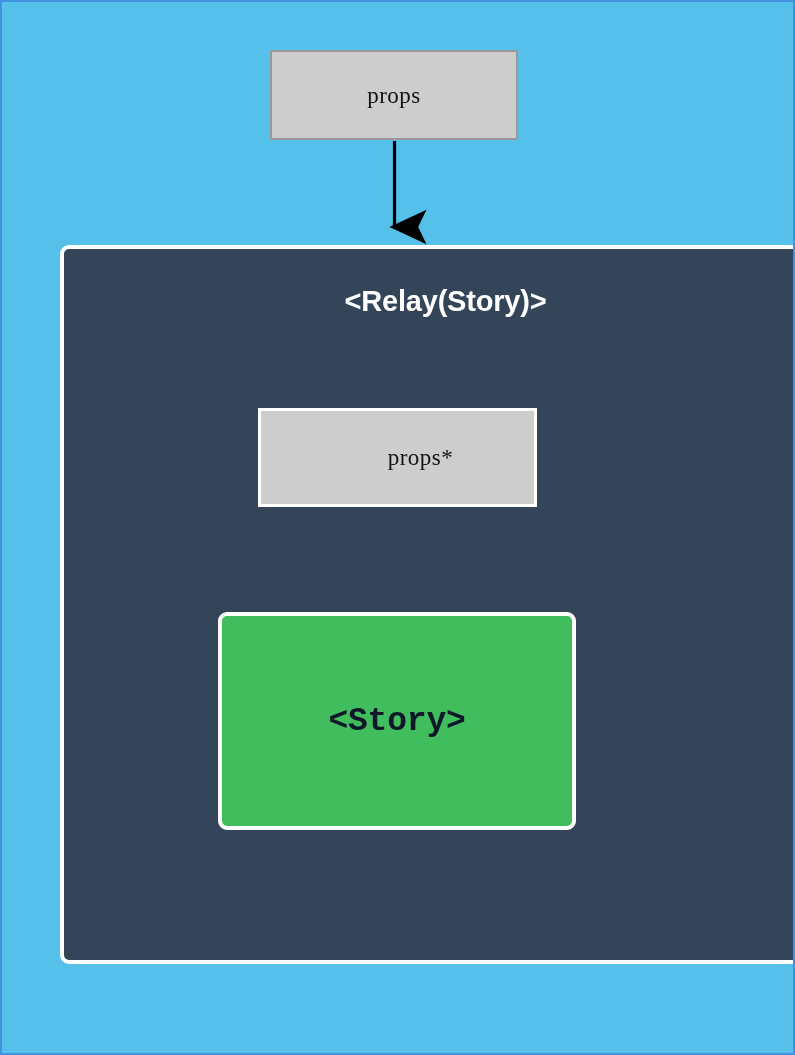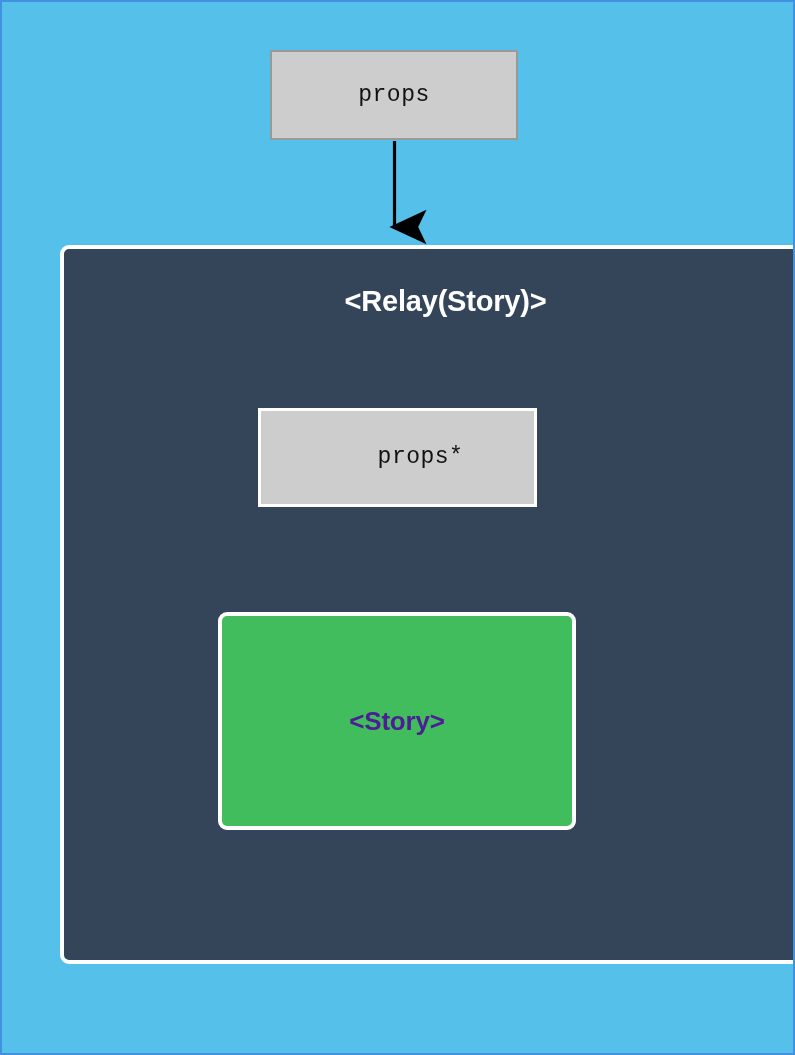--- a/index.html
+++ b/index.html
@@ -39,21 +39,21 @@
     width: 248px;
     height: 90px;
     box-sizing: border-box;
     background: #cdcdcd;
     border: 2px solid #999999;
     display: flex;
     align-items: center;
     justify-content: center;
   }
   .props-label {
-    font-family: Liberation Mono, monospace;
+    font-family: Liberation Serif, serif;
     font-size: 23px;
     color: #121212;
     letter-spacing: 0.5px;
     line-height: 1;
   }
 
   
   .relay-container {
     position: absolute;
     left: 58px;
@@ -104,24 +104,24 @@
     height: 218px;
     box-sizing: border-box;
     background: #42bd5e;
     border: 4px solid #ffffff;
     border-radius: 9px;
     display: flex;
     align-items: center;
     justify-content: center;
   }
   .story-label {
-    font-family: Liberation Sans, sans-serif;
+    font-family: Liberation Mono, monospace;
     font-weight: bold;
-    font-size: 26px;
-    color: #4c1d95;
+    font-size: 33px;
+    color: #0f172a;
     letter-spacing: -0.2px;
     line-height: 1;
   }
 </style>
 </head>
 <body>
 
 <div id="canvas">
 
   <svg id="connectors" viewBox="0 0 795 1055" width="795" height="1055">

